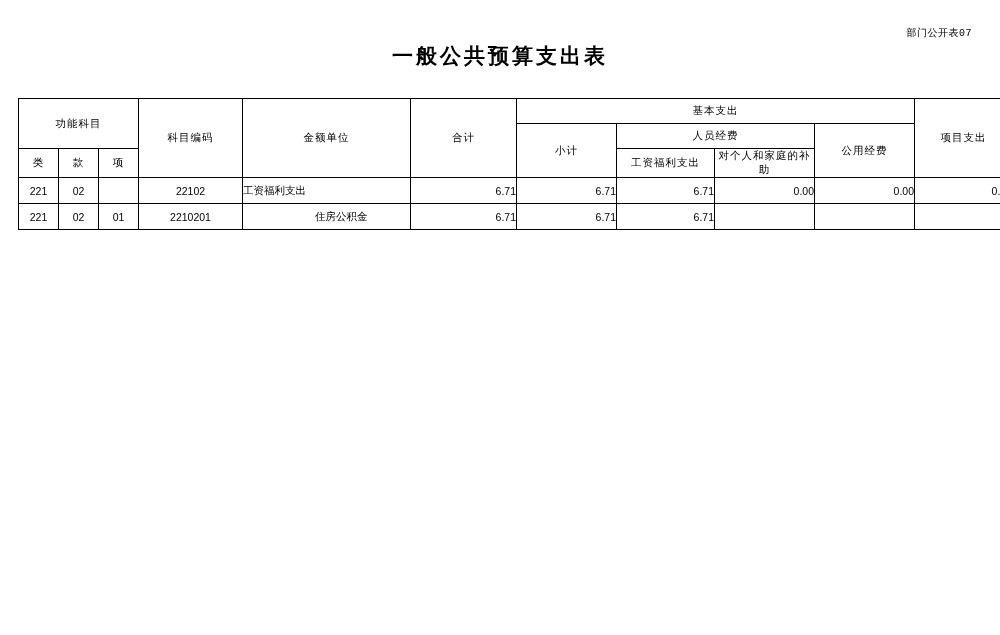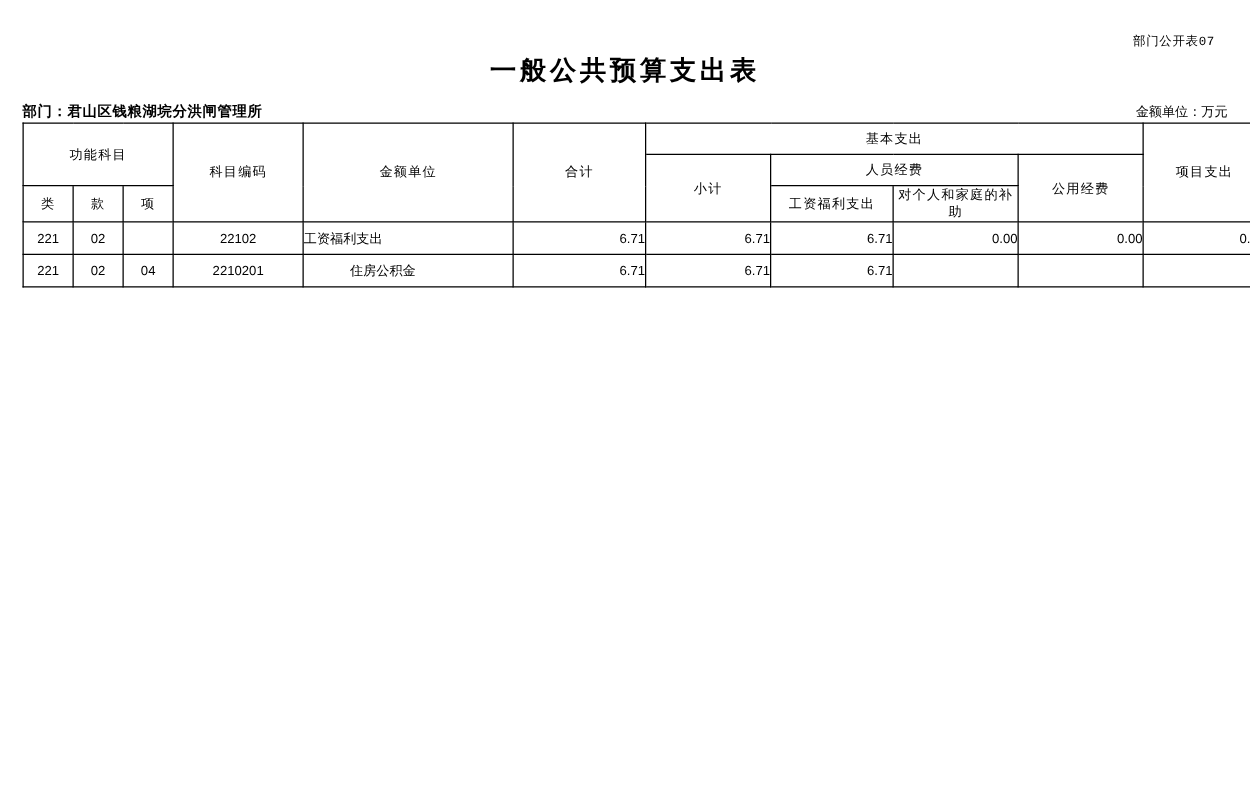--- a/index.html
+++ b/index.html
@@ -93,43 +93,39 @@
     font-size: 10.5px;
     margin-top: 25px;
   }
   td.subject-name {
     text-align: left;
     padding-left: 34px;
     height: 25px;
     font-size: 10.5px;
   }
   td.subject-name.indent2 {
-    padding-left: 37px;
+    padding-left: 72px;
   }
   .note {
     position: absolute;
     left: 18px;
     top: 250px;
     font-size: 10px;
     letter-spacing: 0.3px;
   }
 </style>
 </head>
 <body>
 
 <div class="page">
 
   <div class="form-code">部门公开表07</div>
 
   <div class="doc-title">一般公共预算支出表</div>
 
-  <div class="meta-row">
-    <div class="meta-left">部门：君山区钱粮湖垸分洪闸管理所</div>
-    <div class="meta-right">金额单位：万元</div>
-  </div>
 
   <table class="budget">
     <colgroup>
       <col style="width:40px">
       <col style="width:40px">
       <col style="width:40px">
       <col style="width:104px">
       <col style="width:168px">
       <col style="width:106px">
       <col style="width:100px">
@@ -170,21 +166,21 @@
         <td class="num">6.71</td>
         <td class="num">6.71</td>
         <td class="num">6.71</td>
         <td class="num">0.00</td>
         <td class="num">0.00</td>
         <td class="num">0.00</td>
       </tr>
       <tr>
         <td class="ctr">221</td>
         <td class="ctr">02</td>
-        <td class="ctr">04</td>
+        <td class="ctr">01</td>
         <td class="ctr">2210201</td>
         <td class="subject-name indent2">住房公积金</td>
         <td class="num">6.71</td>
         <td class="num">6.71</td>
         <td class="num">6.71</td>
         <td class="num"></td>
         <td class="num"></td>
         <td class="num"></td>
       </tr>
     </tbody>

